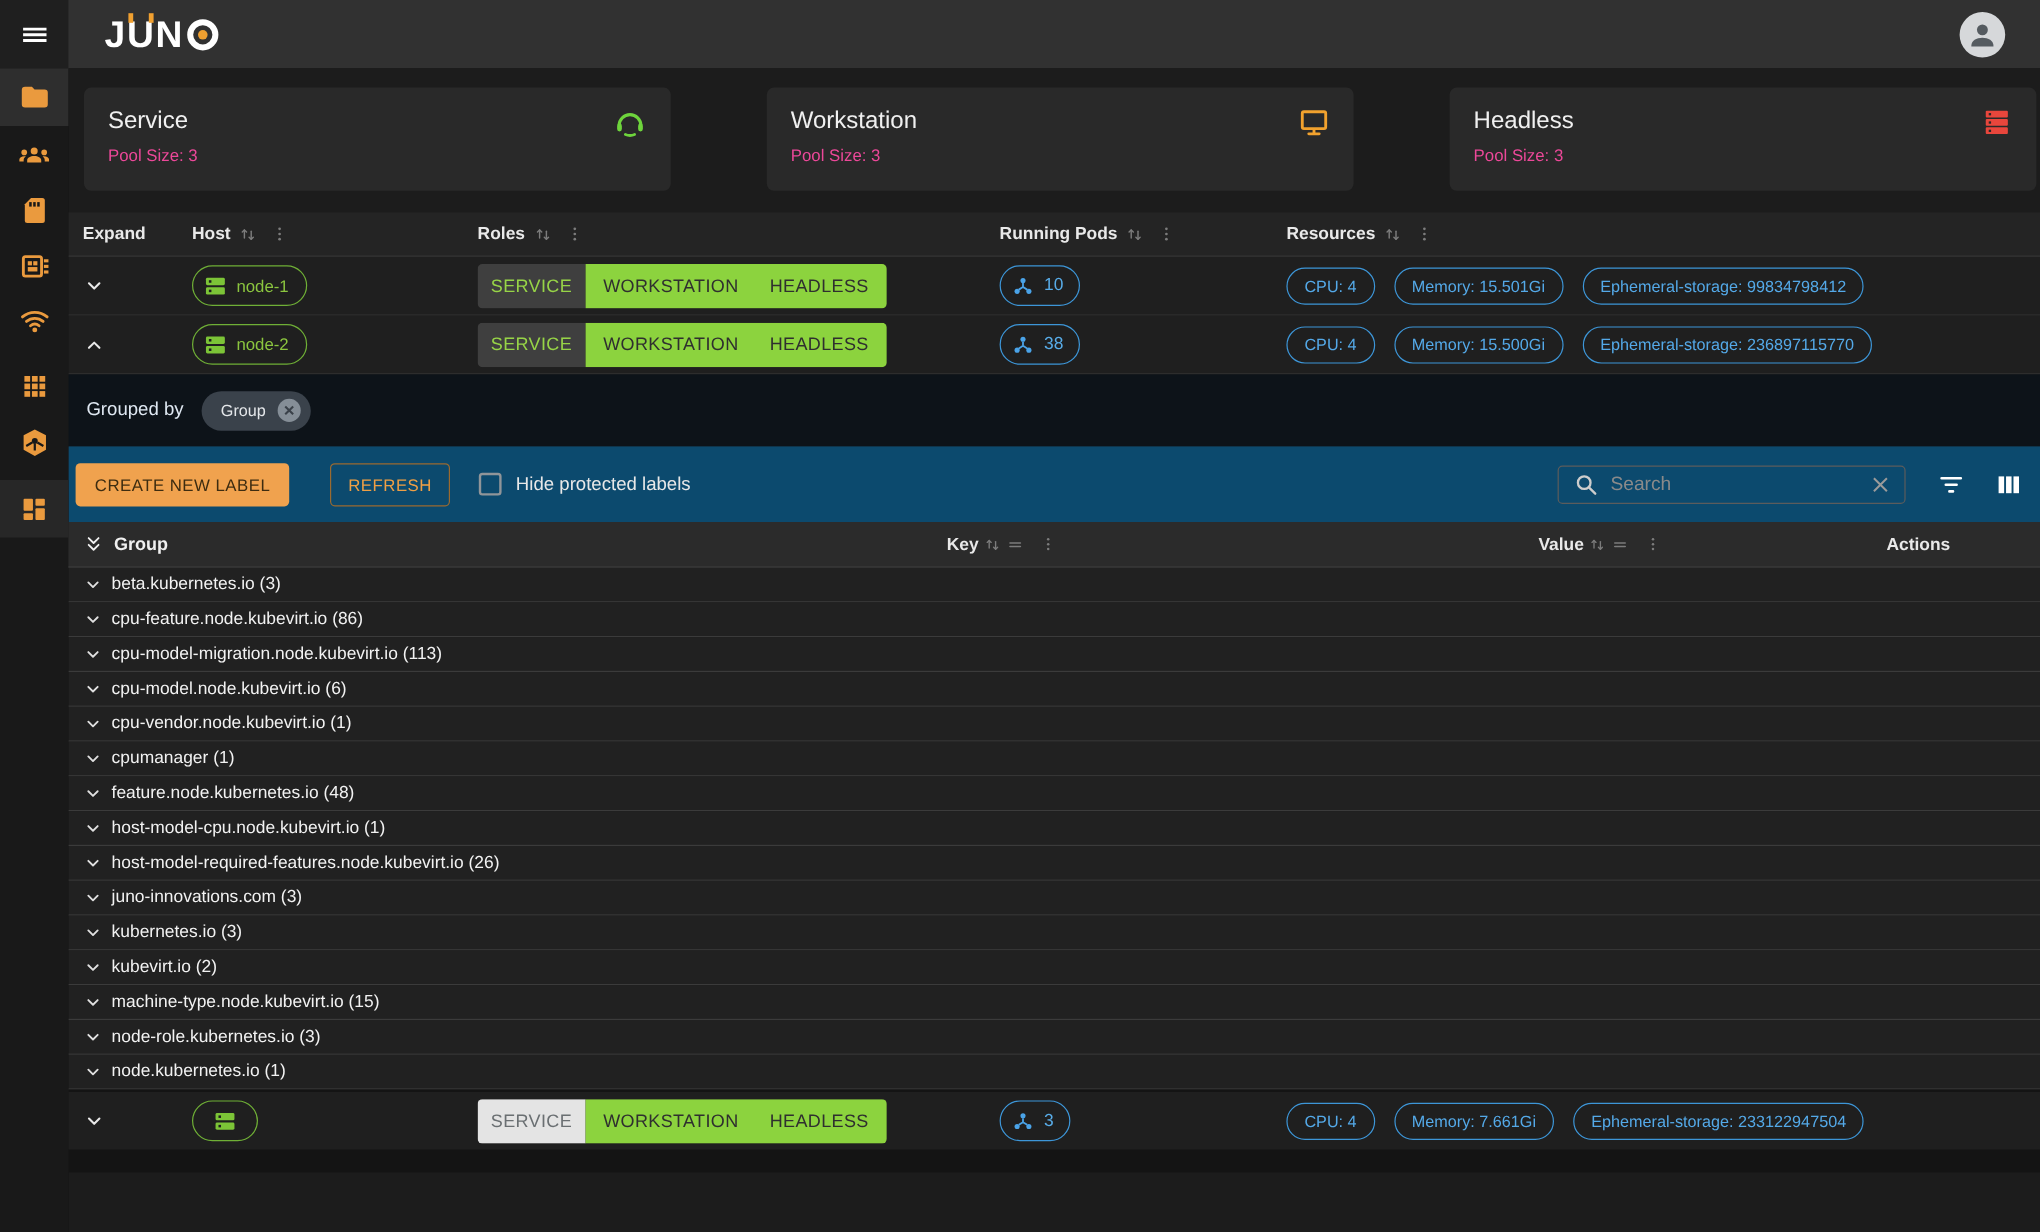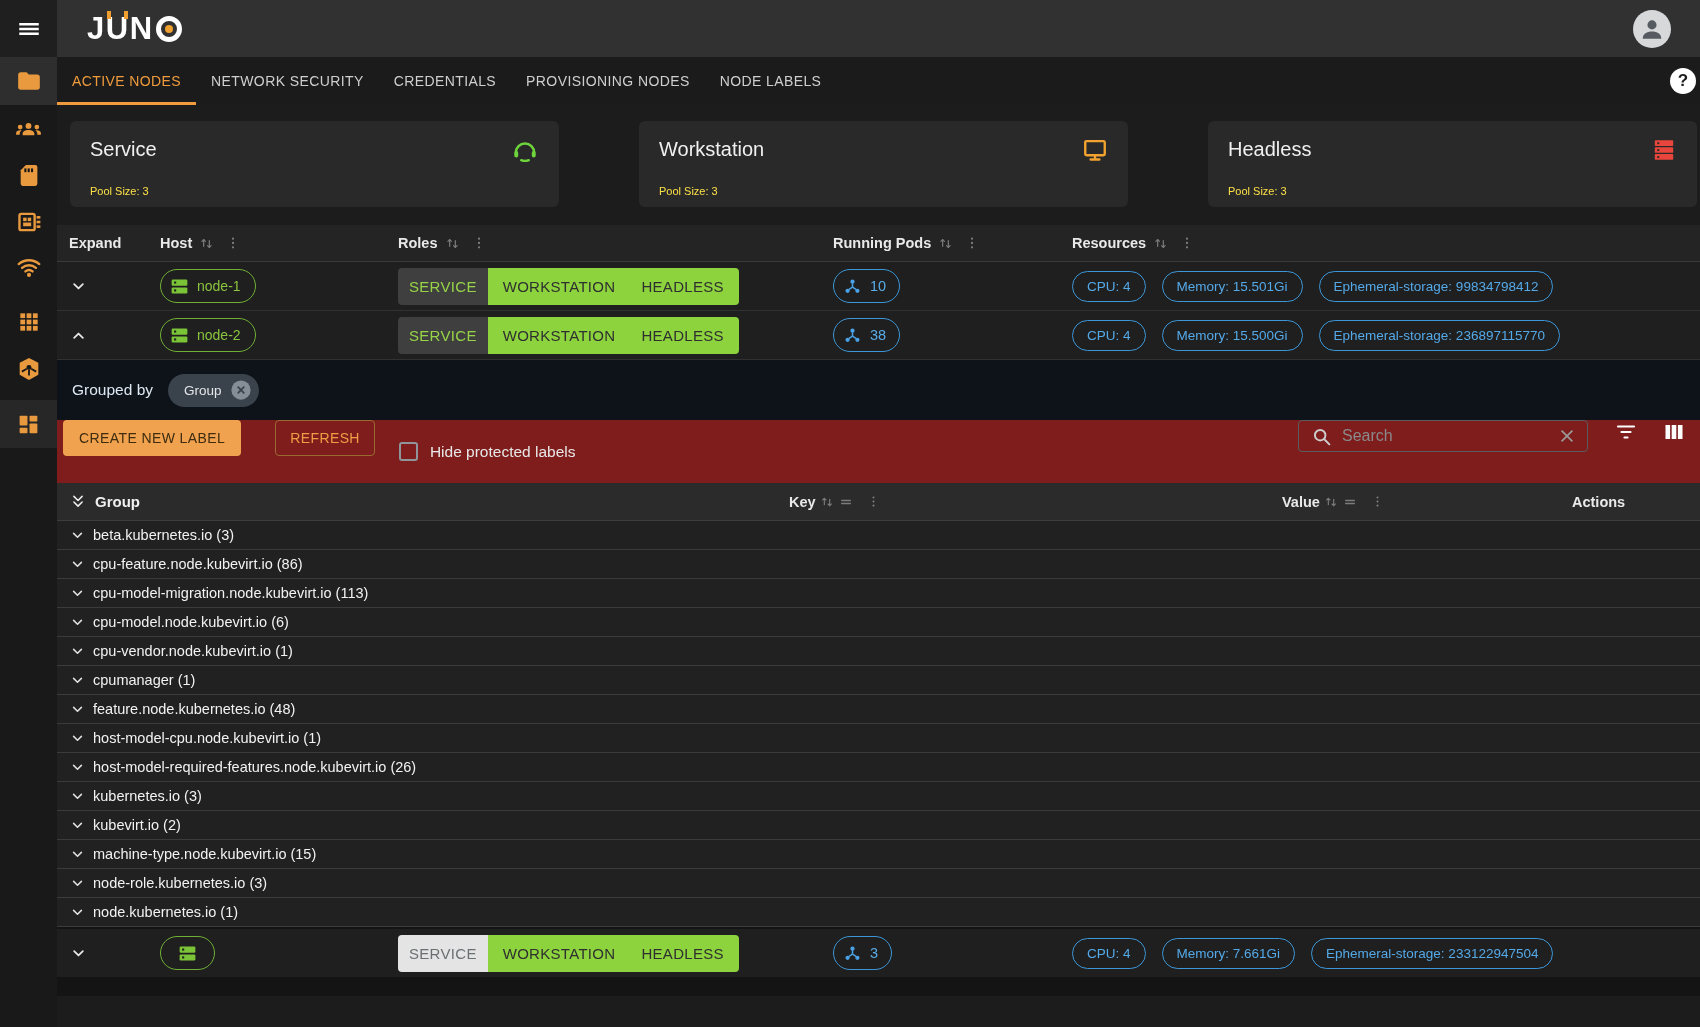--- a/index.html
+++ b/index.html
@@ -35,21 +35,21 @@
   .tabbar{height:48px;background:#1b1b1b;display:flex;align-items:stretch;flex:none;position:relative}
   .tab{display:flex;align-items:center;padding:0 15px;font-size:14px;font-weight:500;letter-spacing:.4px;color:#cfcfcf;cursor:pointer}
   .tab.active{color:#ef9b3d;box-shadow:inset 0 -3px 0 #ef9b3d}
   .help-bubble{position:absolute;right:4px;top:11px;width:26px;height:26px;border-radius:50%;background:#fff;color:#1b1b1b;
     display:flex;align-items:center;justify-content:center;font-weight:700;font-size:17px;cursor:pointer}
 
   
   .cards{height:120px;flex:none;display:flex;gap:80px;padding:16px 3px 18px 13px}
   .card{flex:1;background:#292929;border-radius:6px;position:relative;padding:17px 20px;cursor:default}
   .card-title{font-size:20px;color:#f0f0f0;font-weight:400}
-  .card-sub{font-size:11px;color:#fde047;margin-top:24px}
+  .card-sub{font-size:14px;color:#ec4899;margin-top:8px}
   .card-ic{position:absolute;top:16px;right:20px}
 
   
   .ntable{flex:none}
   .nrow{display:flex;}
   .nhead{height:37px;background:#242424;border-bottom:1px solid #3a3a3a;font-size:14.5px;font-weight:700;color:#e9e9e9}
   .ndata{height:49px;background:#1f1f1f;border-bottom:1px solid #313131}
   .col-expand{width:103px;padding-left:12px;display:flex;align-items:center}
   .col-host{width:238px;display:flex;align-items:center}
   .col-roles{width:435px;display:flex;align-items:center}
@@ -76,21 +76,21 @@
 
   
   .grouped{height:60px;background:#0d1319;display:flex;align-items:center;flex:none;padding-left:15px;gap:15px}
   .grouped-label{font-size:15.5px;color:#dfe8f2}
   .group-chip{height:33px;background:#3a424b;border-radius:17px;display:flex;align-items:center;gap:8px;
     padding:0 7px 0 16px;cursor:pointer}
   .group-chip-label{font-size:13.5px;color:#e4e7ea}
   .group-chip .ic{color:#858e97}
 
   
-  .toolbar{height:63px;background:#7f1d1d;display:flex;flex:none;padding:0 14px 0 6px;gap:0}
+  .toolbar{height:63px;background:#0c4a6e;display:flex;align-items:center;flex:none;padding:0 14px 0 6px;gap:0}
   .btn-primary{height:36px;border:none;border-radius:4px;background:#f0a24e;color:#3d2c10;font-size:14px;font-weight:500;
     letter-spacing:.4px;padding:0 16px;cursor:pointer;font-family:inherit}
   .btn-outline{height:36px;border:1px solid #9a6a30;border-radius:4px;background:transparent;color:#ee9f45;font-size:14px;
     font-weight:500;letter-spacing:.4px;padding:0 14px;margin-left:34px;cursor:pointer;font-family:inherit}
   .chk-wrap{display:flex;align-items:center;margin-left:24px;gap:12px}
   .chk{appearance:none;width:19px;height:19px;border:2px solid #909599;border-radius:3px;background:transparent;cursor:pointer}
   .chk-label{font-size:15.5px;color:#e8e8e8;cursor:pointer}
   .toolbar-spacer{flex:1}
   .searchbox{width:290px;height:32px;border:1px solid #5c5c5c;border-radius:4px;display:flex;align-items:center;
     padding:0 10px 0 12px;gap:10px;background:transparent}
@@ -347,40 +347,20 @@
         </div>
       <div class="side-item soft" style="top:343px">
           <svg class="ic" width="25" height="25">
             <use href="#i-dash"></use>
           </svg>
         </div>
     </aside>
 
     <main class="main">
 
-      <nav class="tabbar">
-        <div class="tab active">
-            <span>ACTIVE NODES</span>
-          </div>
-        <div class="tab">
-            <span>NETWORK SECURITY</span>
-          </div>
-        <div class="tab">
-            <span>CREDENTIALS</span>
-          </div>
-        <div class="tab">
-            <span>PROVISIONING NODES</span>
-          </div>
-        <div class="tab">
-            <span>NODE LABELS</span>
-          </div>
-        <div class="help-bubble">
-            <span>?</span>
-          </div>
-      </nav>
 
       <section class="cards">
         <div class="card">
           <div class="card-title">Service</div>
           <div class="card-sub">Pool Size: 3</div>
           <svg class="ic card-ic" width="28" height="28" style="color:#6ed43c">
               <use href="#i-headset"></use>
             </svg>
         </div>
         <div class="card">
@@ -678,20 +658,28 @@
               </svg>
             </span>
             <span class="lrow-label">host-model-required-features.node.kubevirt.io (26)</span>
           </div>
         <div class="lrow">
             <span class="chev">
               <svg class="ic" width="17" height="17">
                 <use href="#i-chev-down"></use>
               </svg>
             </span>
+            <span class="lrow-label">juno-innovations.com (3)</span>
+          </div>
+        <div class="lrow">
+            <span class="chev">
+              <svg class="ic" width="17" height="17">
+                <use href="#i-chev-down"></use>
+              </svg>
+            </span>
             <span class="lrow-label">kubernetes.io (3)</span>
           </div>
         <div class="lrow">
             <span class="chev">
               <svg class="ic" width="17" height="17">
                 <use href="#i-chev-down"></use>
               </svg>
             </span>
             <span class="lrow-label">kubevirt.io (2)</span>
           </div>

